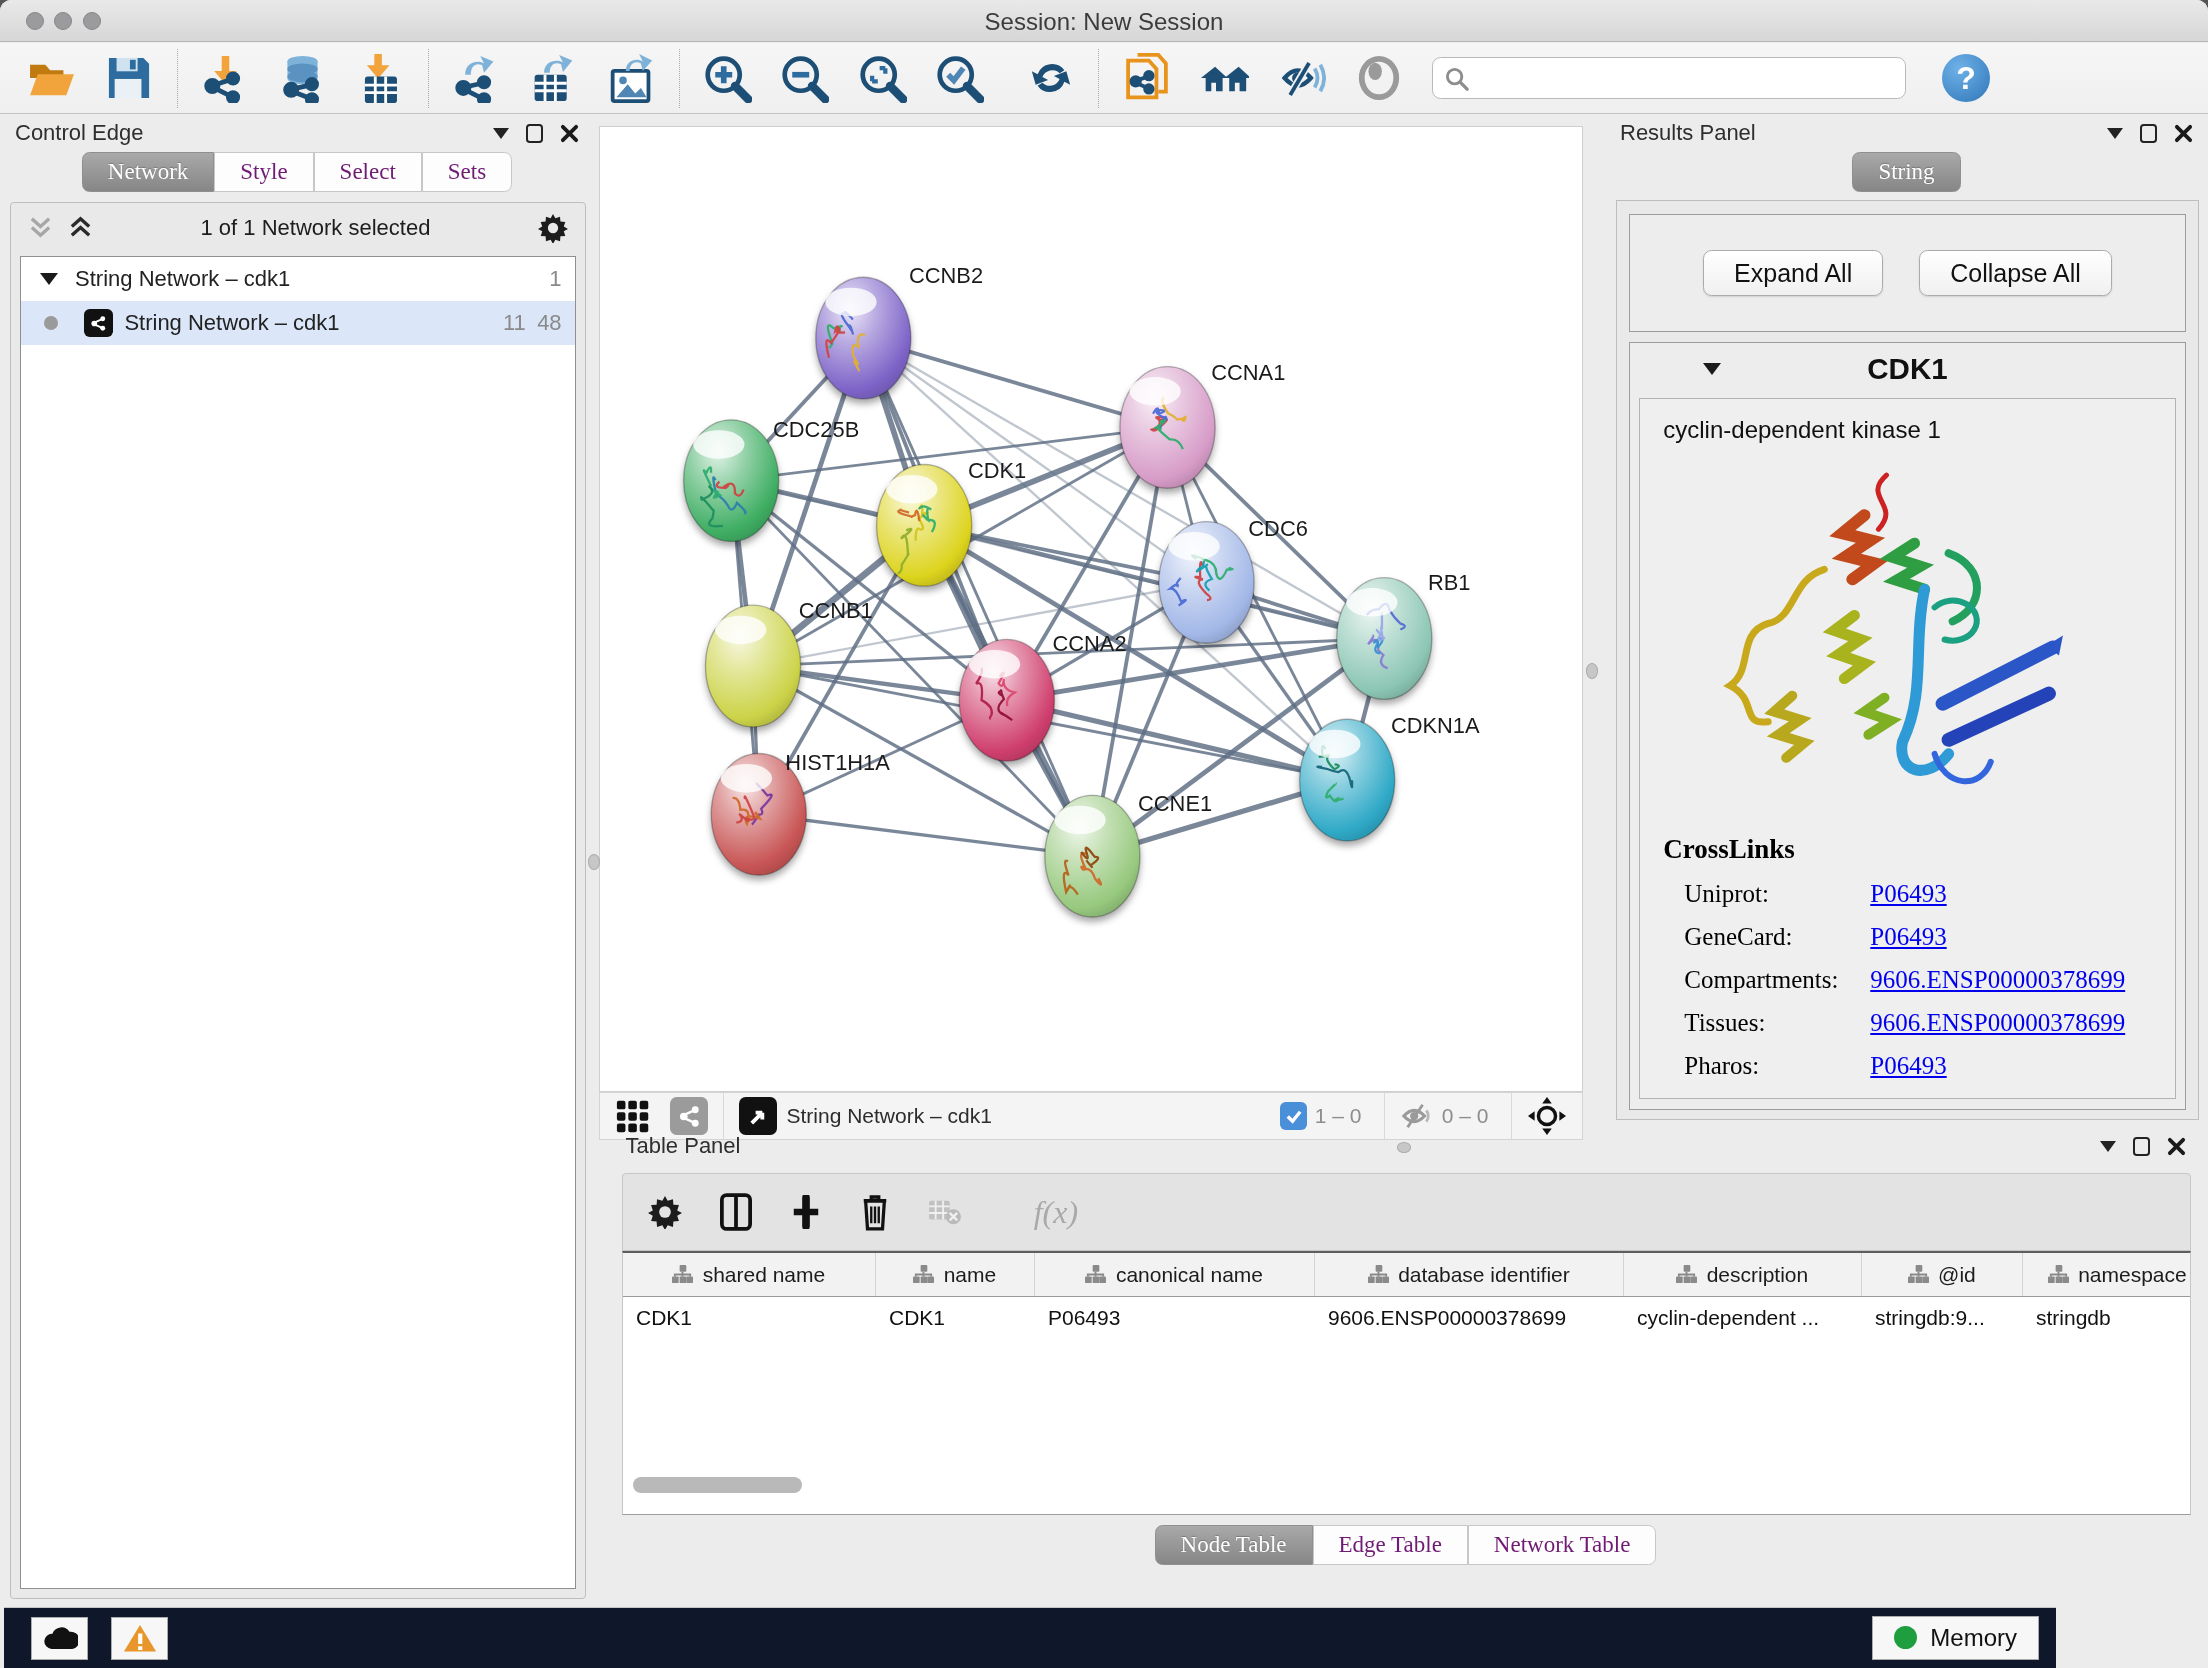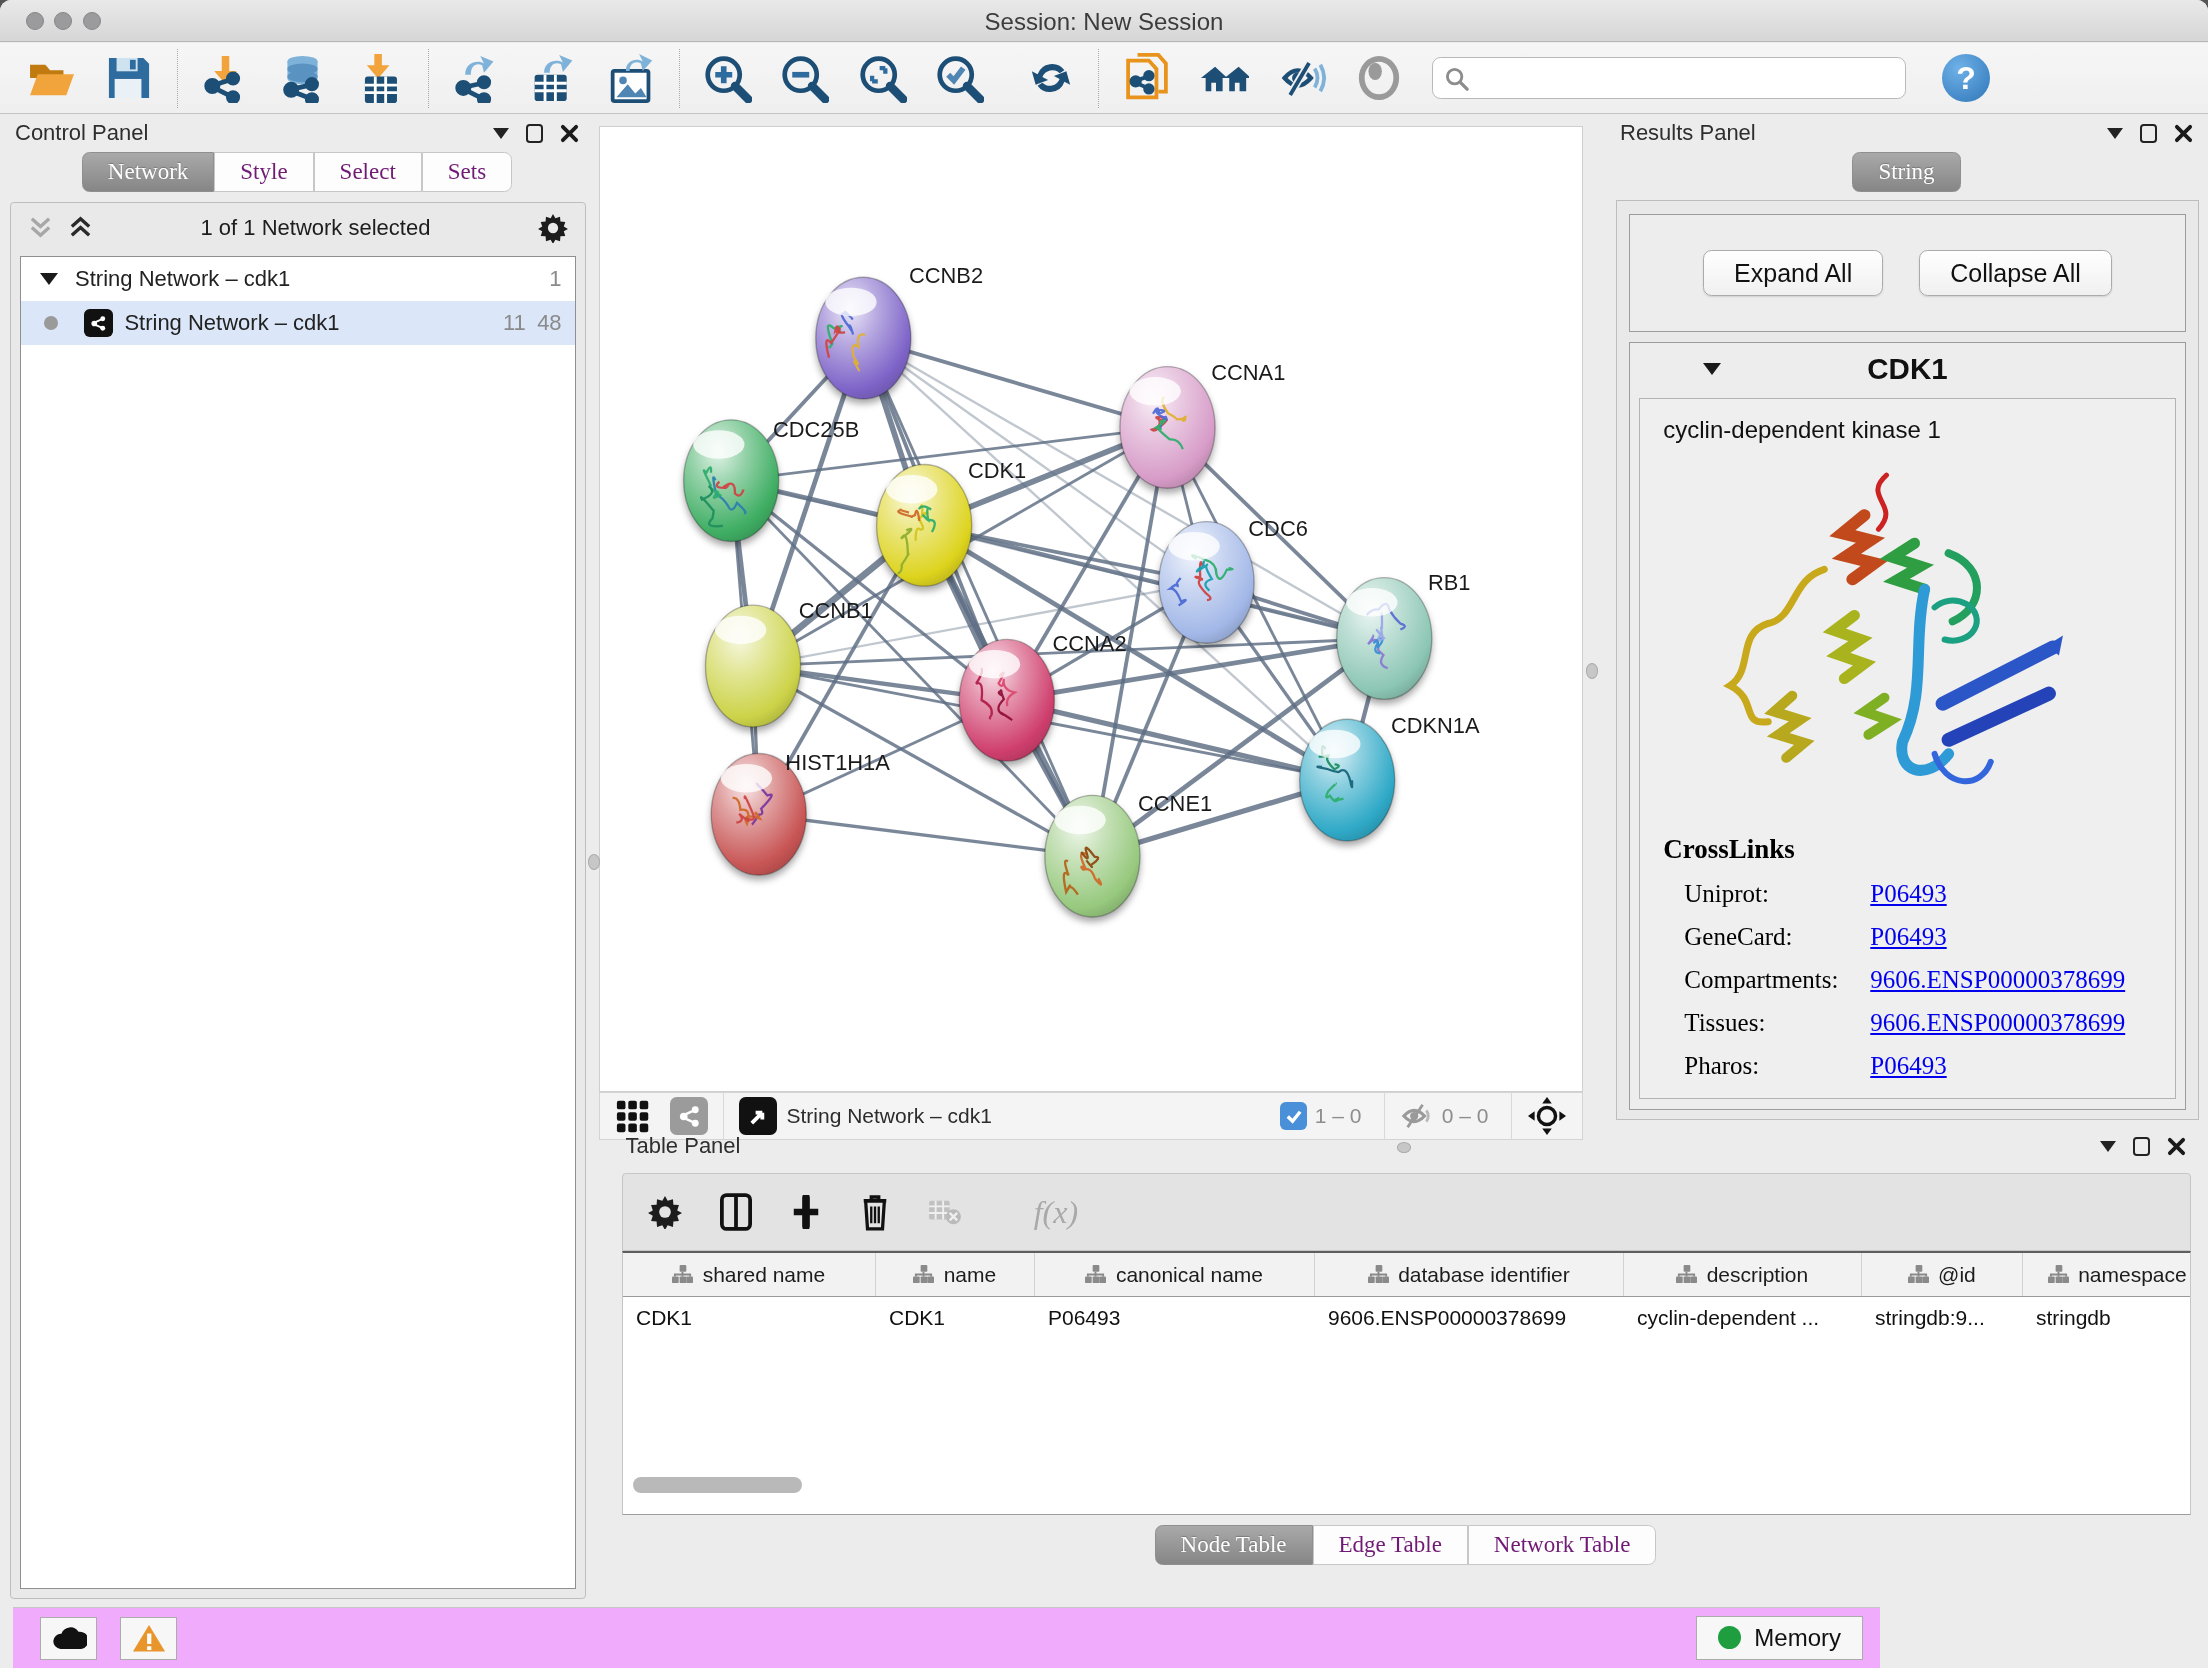--- a/index.html
+++ b/index.html
@@ -118,22 +118,22 @@
   .thead { display:flex; height:44px; background:#f2f2f2; border-bottom:1.4px solid #9a9a9a; }
   .th { display:flex; align-items:center; justify-content:center; gap:9.5px; font-size:21px;
     color:#1c1c1c; border-right:1px solid #d2d2d2; flex:none; overflow:hidden; white-space:nowrap; }
   .trow { display:flex; height:42px; }
   .td { display:flex; align-items:center; font-size:21px; color:#111; padding:0 13.3px;
     flex:none; overflow:hidden; white-space:nowrap; }
   .hscroll { position:absolute; left:17px; top:350px; width:169px; height:16px;
     border-radius:8.6px; background:#b9b9b9; }
   .tp-tabs { position:absolute; left:0; right:0; top:398px; display:flex; justify-content:center; }
   
-  .statusbar { position:absolute; left:13px; top:1607px; width:1867px; height:61px;
-    background:#f0abfc; border-top:1px solid #c6c6c6; }
+  .statusbar { position:absolute; left:4px; top:1607px; width:2052px; height:61px;
+    background:#0f172a; border-top:1px solid #c6c6c6; }
   .sb-btn { position:absolute; top:8.6px; width:57px; height:43px; background:#f7f7f7;
     border:1.4px solid #ababab; display:flex; align-items:center; justify-content:center; }
   .mem-btn { position:absolute; right:17px; top:7.6px; height:44px; padding:0 21px;
     background:#f7f7f7; border:1.4px solid #ababab; display:flex; align-items:center; gap:13.3px;
     font-size:24px; color:#111; }
   .mem-dot { width:23px; height:23px; border-radius:50%; background:#1e9e3e; }
   svg { display:block; }
 </style>
 </head>
 <body>
@@ -322,21 +322,21 @@
             <path d="M16 16 L23 23" stroke="#8d8d8d" stroke-width="3.5" stroke-linecap="round"></path>
           </svg>
       </span>
       <input class="search-input" value="" placeholder="" style="">
     </div>
     <div class="help-btn">?</div>
   </div>
 
   <div class="control-panel">
     <div class="panel-head">
-      <span class="panel-title">Control Panel</span>
+      <span class="panel-title">Control Edge</span>
       <span class="panel-ctrls">
         <span class="tri"></span>
         <span class="sqico"></span>
         <svg width="19" height="19" viewBox="0 0 20 20">
             <path d="M3 3 L17 17 M17 3 L3 17" stroke="#1a1a1a" stroke-width="4" stroke-linecap="round"></path>
           </svg>
       </span>
     </div>
     <div class="tabrow" id="cp-tabs">
         <span class="tab sel">Network</span>

